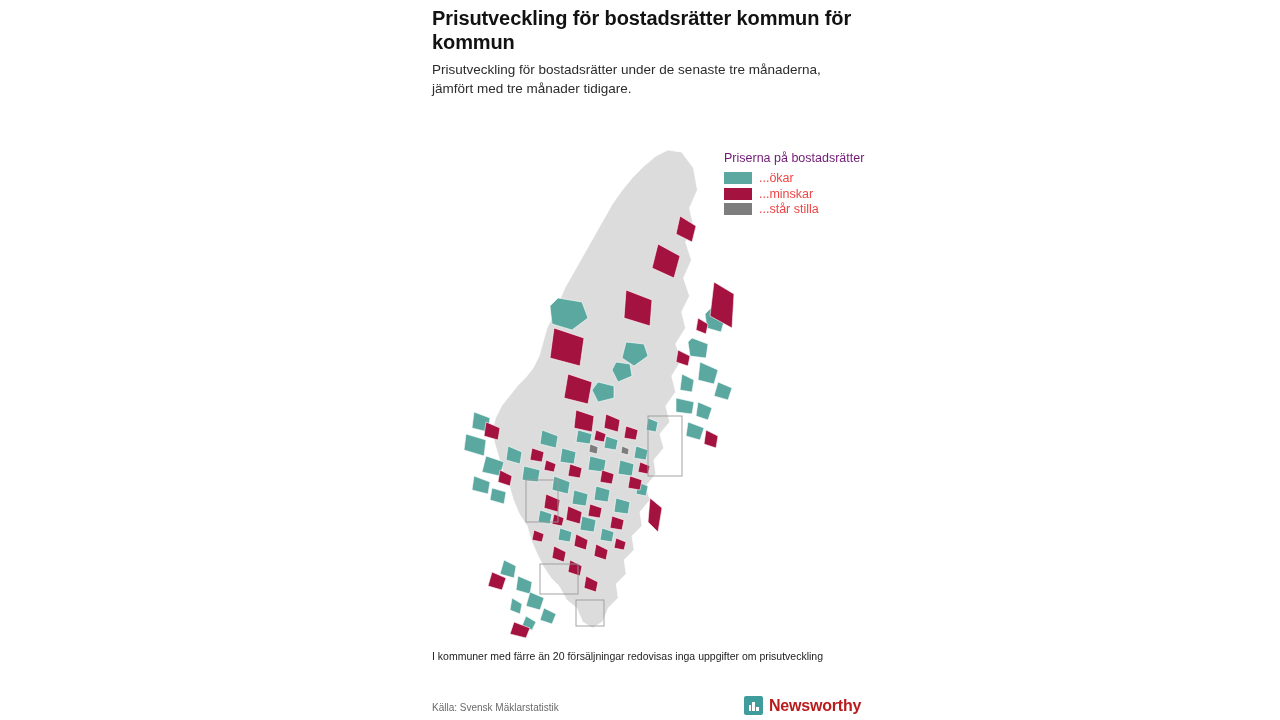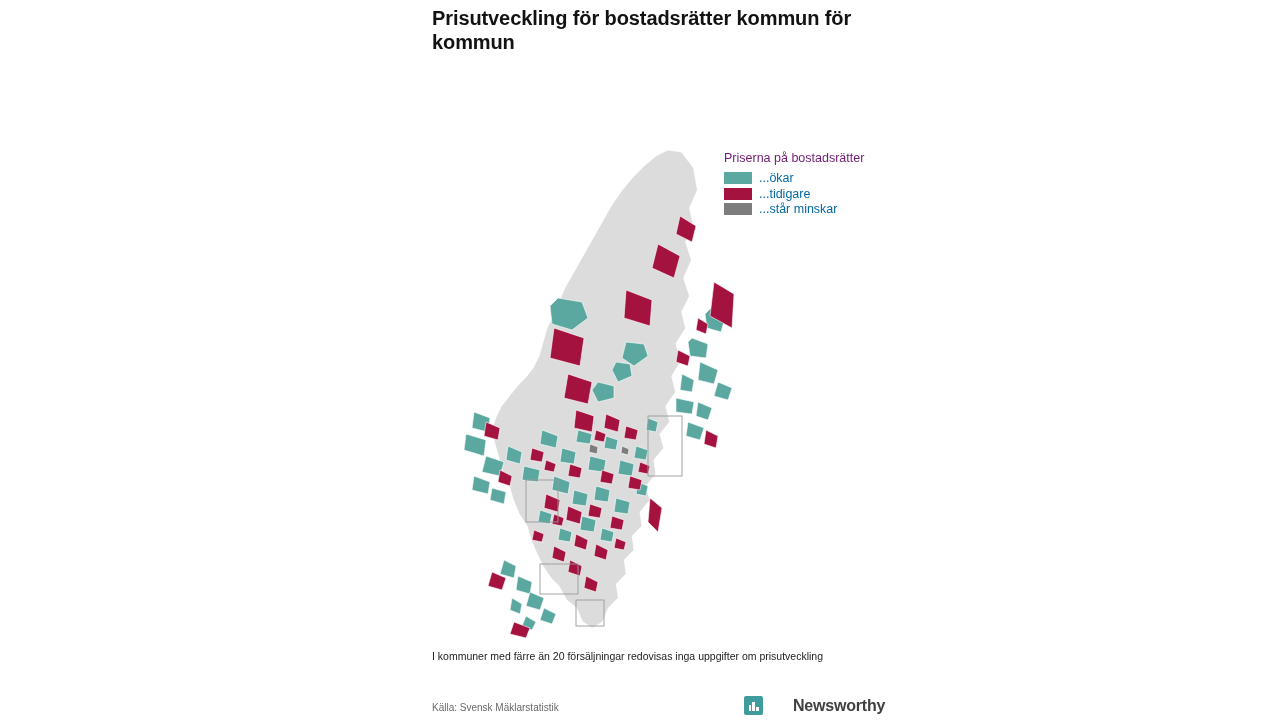--- a/index.html
+++ b/index.html
@@ -65,21 +65,21 @@
     margin-bottom: 3px;
   }
   .legend-swatch {
     width: 28px;
     height: 12px;
     margin-right: 7px;
     flex: 0 0 auto;
   }
   .legend-label {
     font-size: 12.5px;
-    color: #0369a1;
+    color: #ef4444;
     line-height: 1;
   }
 
   
   .map-wrap {
     position: absolute;
     left: 430px;
     top: 130px;
     width: 340px;
     height: 520px;
@@ -130,32 +130,32 @@
     width: 2.5px;
     background: #ffffff;
     display: block;
   }
   .brand-mark i:nth-child(1) { left: 4.5px; height: 6px; }
   .brand-mark i:nth-child(2) { left: 8.3px; height: 9.5px; }
   .brand-mark i:nth-child(3) { left: 12.1px; height: 4.5px; }
   .brand-name {
     font-size: 16px;
     font-weight: bold;
-    color: #404040;
+    color: #b91c1c;
     letter-spacing: -0.2px;
-    margin-left: 24px;
   }
 </style>
 </head>
 <body>
 
 <div class="canvas">
 
   <div class="header">
     <h1 class="title">Prisutveckling för bostadsrätter kommun för kommun</h1>
+    <p class="subtitle">Prisutveckling för bostadsrätter under de senaste tre månaderna, jämfört med tre månader tidigare.</p>
   </div>
 
   <div class="map-wrap">
     <svg width="340" height="520" viewBox="0 0 340 520">
       <g>
 
         <path fill="#dcdcdc" stroke="#ffffff" stroke-width="0.8" d="M236,22 L248,38 L252,60 L244,78 L248,96 L240,112 L246,130 L238,148 L244,166
                  L236,182 L240,198 L230,214 L236,230 L226,246 L230,262 L220,276 L224,292
                  L214,304 L218,318 L208,330 L210,344 L200,356 L204,370 L194,382 L196,396
                  L186,406 L188,420 L178,430 L180,444 L170,454 L172,468 L162,478 L156,492
@@ -267,26 +267,26 @@
   <div class="legend">
     <div class="legend-title">Priserna på bostadsrätter</div>
 
     <div class="legend-row">
       <span class="legend-swatch" style="background:#5aa8a0"></span>
       <span class="legend-label">...ökar</span>
     </div>
 
     <div class="legend-row">
       <span class="legend-swatch" style="background:#a4123f"></span>
-      <span class="legend-label">...tidigare</span>
+      <span class="legend-label">...minskar</span>
     </div>
 
     <div class="legend-row">
       <span class="legend-swatch" style="background:#7d7d7d"></span>
-      <span class="legend-label">...står minskar</span>
+      <span class="legend-label">...står stilla</span>
     </div>
   </div>
 
   <div class="footnote">I kommuner med färre än 20 försäljningar redovisas inga uppgifter om prisutveckling</div>
 
   <div class="source">Källa: Svensk Mäklarstatistik</div>
 
   <div class="brand">
     <span class="brand-mark">
       <i></i>

